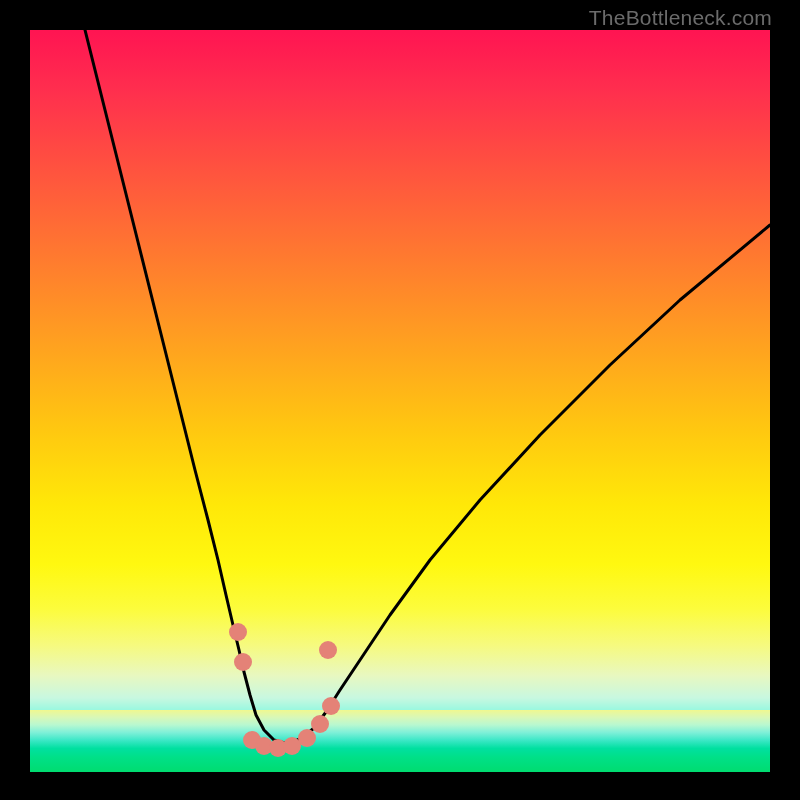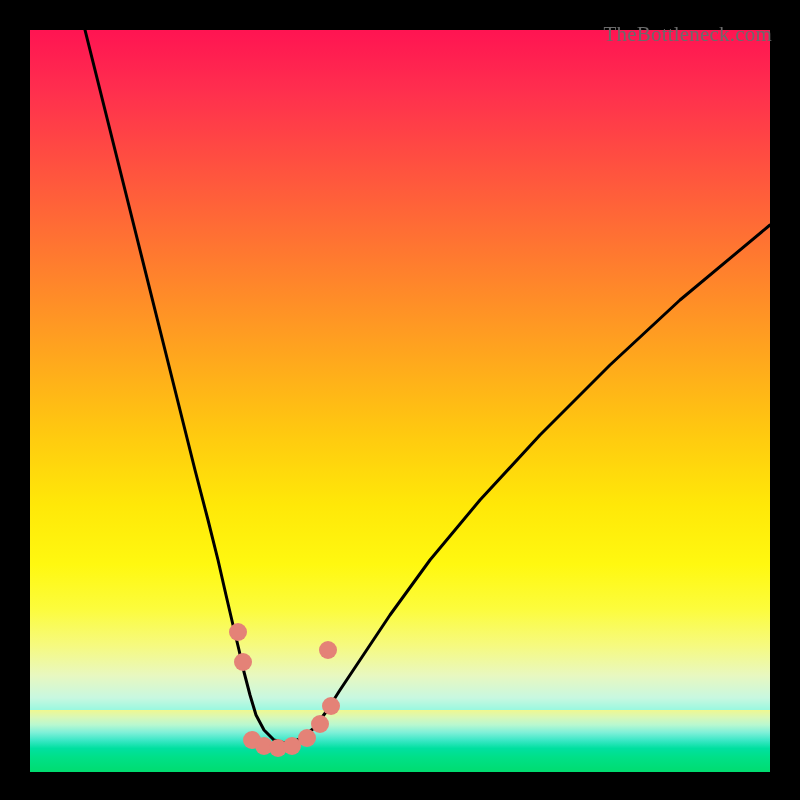--- a/index.html
+++ b/index.html
@@ -56,26 +56,26 @@
       #80f0d8 36%,
       #40e8c8 48%,
       #00e0a0 62%,
       #00e088 76%,
       #00dc70 100%
     );
   }
   .watermark {
     position: absolute;
     right: 28px;
-    top: 22px;
+    top: 6px;
     color: #6b6b6b;
     font-size: 21px;
     font-weight: 500;
     letter-spacing: 0.2px;
-    font-family: Liberation Serif, serif;
+    font-family: Liberation Sans, sans-serif;
     text-align: center;
   }
   svg.curves {
     position: absolute;
     left: 30px;
     top: 30px;
     width: 740px;
     height: 742px;
     pointer-events: none;
   }

